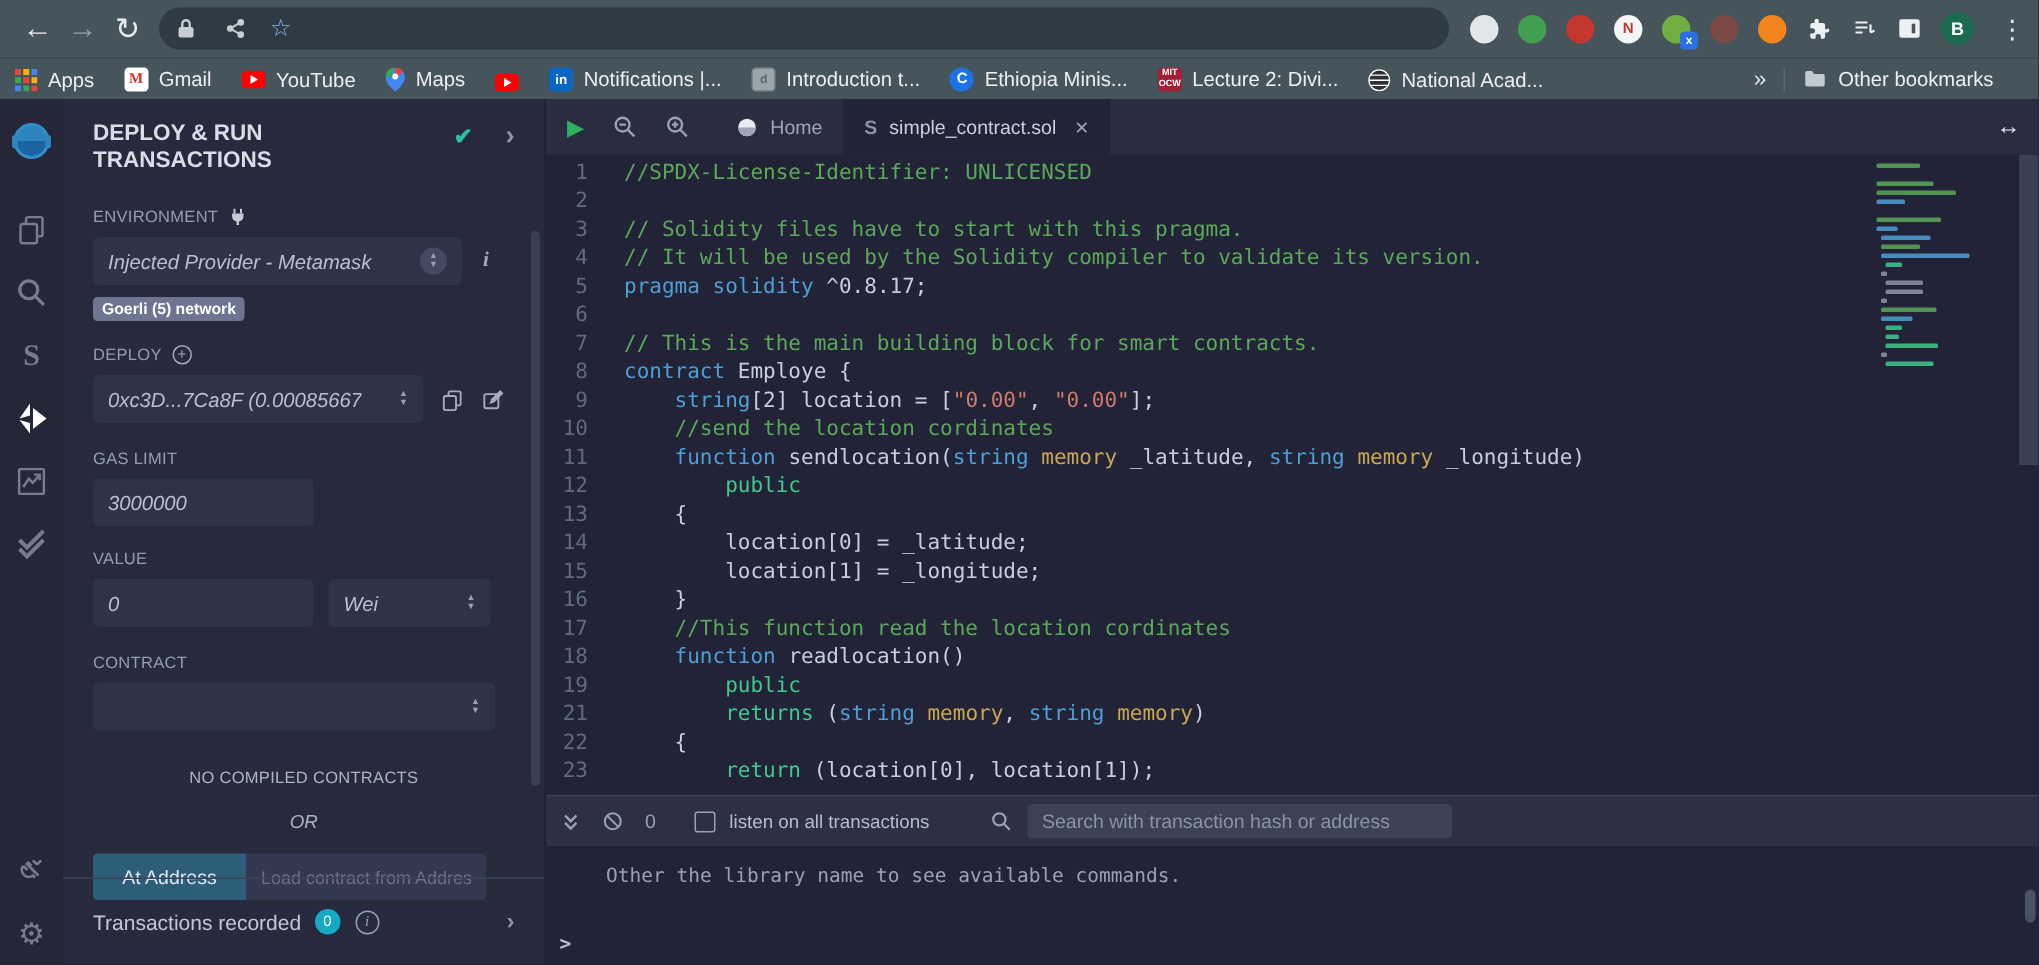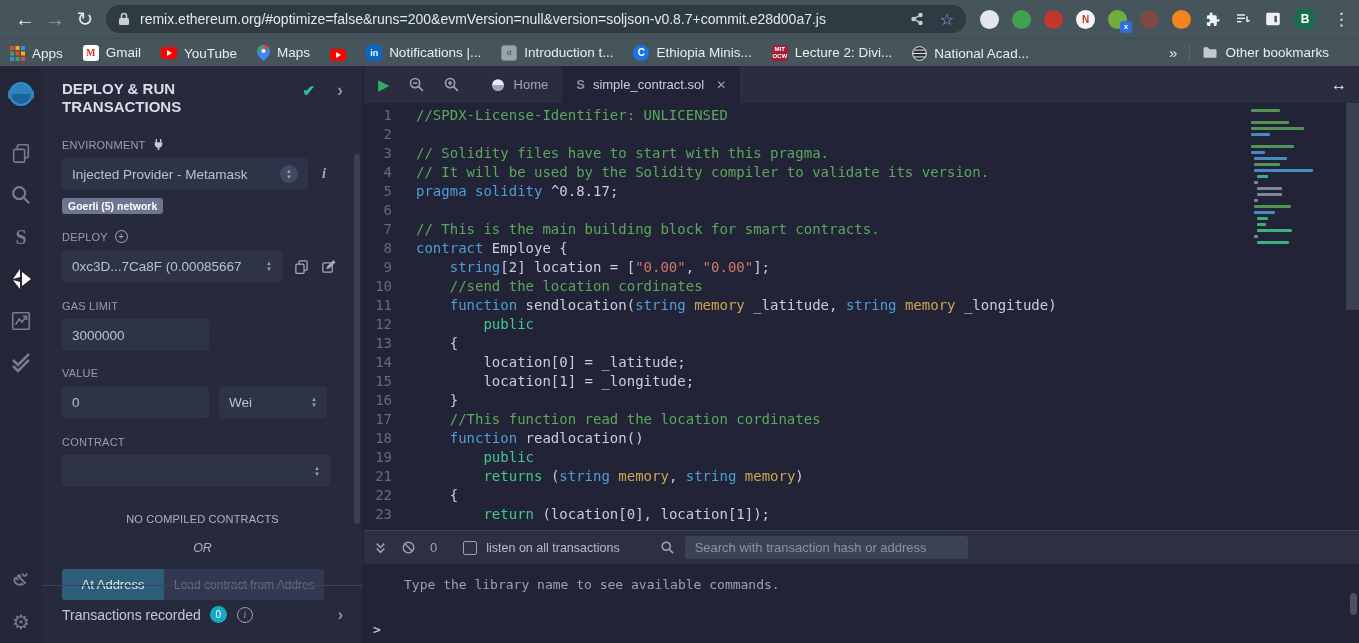--- a/index.html
+++ b/index.html
@@ -50,21 +50,21 @@
   
   .sidebar { width:321px; background:#272a3c; flex:0 0 auto; position:relative;
     padding:14px 20px 0 20px; color:#c7cbd6; }
   .sb-head { display:flex; align-items:flex-start; }
   .sb-title { font-size:15px; font-weight:bold; color:#dadde6; line-height:18px; width:200px; }
   .sb-check { color:#27c3a0; font-size:15px; font-weight:bold; margin-left:auto; margin-top:2px; }
   .sb-chev { color:#8e92a5; font-size:18px; font-weight:bold; margin-left:22px; margin-top:0px; cursor:pointer; }
   .sb-label { font-size:11px; color:#979cb4; margin-top:22px; margin-bottom:7px; display:flex;
     align-items:center; gap:7px; letter-spacing:.2px; }
   .select, .tinput { background:#2e3348; border-radius:4px; height:32px; display:flex;
-    align-items:center; padding:0 10px; font-size:13.5px; color:#bac0d0; }
+    align-items:center; padding:0 10px; font-size:13.5px; color:#bac0d0;font-style:italic; }
   .select { cursor:pointer; }
   .env-row { display:flex; align-items:center; }
   .env-select { width:246px; }
   .caret-circle { margin-left:auto; width:18px; height:18px; border-radius:50%; background:#424960;
     display:flex; flex-direction:column; align-items:center; justify-content:center; color:#9aa0b5; }
   .caret-circle span, .caret span { font-size:6px; line-height:6px; }
   .caret { margin-left:auto; display:flex; flex-direction:column; align-items:center; color:#9aa0b5; }
   .info-i { margin-left:14px; color:#a6aabb; font-weight:bold; font-size:14px;
     font-family:"Liberation Serif", serif; font-style:italic; cursor:pointer; }
   .net-badge { display:inline-block; background:#6e7591; color:#fff; font-size:10.5px; font-weight:bold;
@@ -151,21 +151,20 @@
 
   <div class="toolbar">
     <span class="navbtn">←</span>
     <span class="navbtn disabled">→</span>
     <span class="navbtn">↻</span>
     <div class="urlbar">
       <svg width="12" height="14" viewBox="0 0 12 14" style="margin-right:10px">
         <rect x="1" y="6" width="10" height="7" rx="1.5" fill="#c7cdd1"></rect>
         <path d="M3.5 6 V4 a2.5 2.5 0 0 1 5 0 V6" stroke="#c7cdd1" stroke-width="1.6" fill="none"></path>
       </svg>
-      <span class="url">remix.ethereum.org/#optimize=false&amp;runs=200&amp;evmVersion=null&amp;version=soljson-v0.8.7+commit.e28d00a7.js</span>
       <span class="url-icons">
         <svg width="14" height="14" viewBox="0 0 24 24" fill="none" stroke="#c7cdd1" stroke-width="2.4">
           <circle cx="18" cy="5" r="2.6" fill="#c7cdd1"></circle>
             <circle cx="6" cy="12" r="2.6" fill="#c7cdd1"></circle>
             <circle cx="18" cy="19" r="2.6" fill="#c7cdd1"></circle>
           <line x1="8" y1="10.8" x2="16" y2="6.2"></line>
             <line x1="8" y1="13.2" x2="16" y2="17.8"></line>
         </svg>
         <span class="star">☆</span>
       </span>
@@ -543,20 +542,20 @@
           <span class="tt-listen">listen on all transactions</span>
           <span class="tt-icon tt-search-ic">
             <svg width="15" height="15" viewBox="0 0 24 24" fill="none" stroke="currentColor" stroke-width="2.4">
               <circle cx="10" cy="10" r="6.5"></circle>
                 <line x1="15" y1="15" x2="21" y2="21"></line>
             </svg>
           </span>
           <input class="tt-input" placeholder="Search with transaction hash or address" style="">
         </div>
         <div class="term-body">
-          <div class="term-msg">Type the library name to see available commands.</div>
+          <div class="term-msg">Other the library name to see available commands.</div>
           <div class="term-prompt">&gt;</div>
         </div>
         <div class="term-scroll"></div>
       </div>
     </div>
   </div>
 </div>
 
 </body></html>

